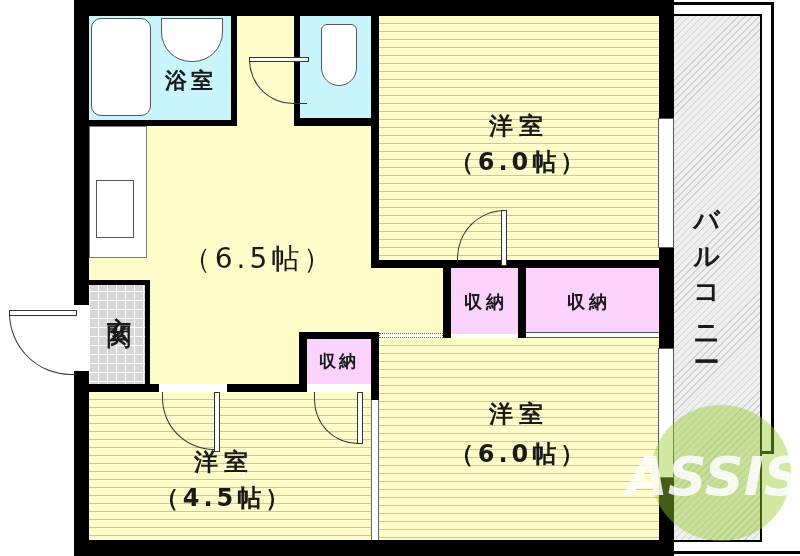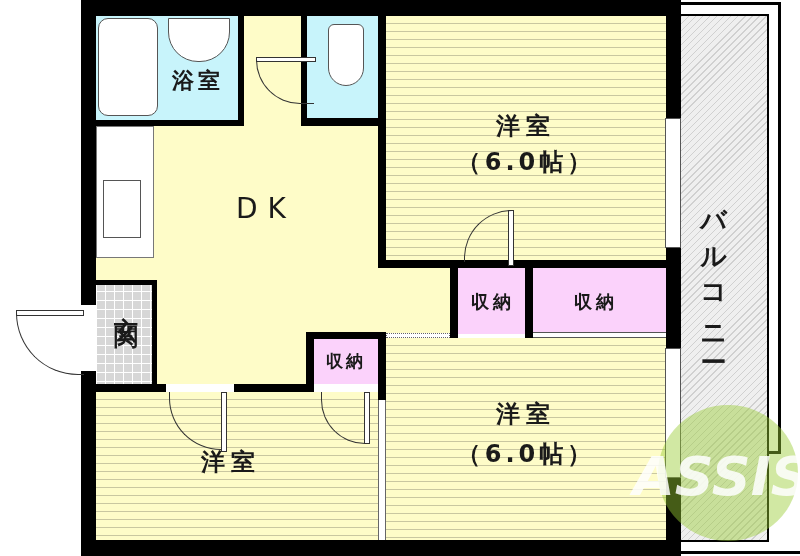--- a/index.html
+++ b/index.html
@@ -16,21 +16,21 @@
   .vlabel{writing-mode:vertical-rl;letter-spacing:8px;}
   .door-leaf{position:absolute;background:#fff;border:1px solid #333;box-sizing:border-box;}
   .arc{position:absolute;border:1px solid #333;box-sizing:border-box;}
   .window{position:absolute;background:#fff;border:1px solid #555;box-sizing:border-box;}
   .fixture{position:absolute;background:#fff;border:1px solid #555;box-sizing:border-box;}
   .watermark{position:absolute;pointer-events:none;}
 </style>
 </head>
 <body>
 
-<div class="abs" style="left:16px;top:0;width:644px;height:556px;">
+<div class="abs" style="left:9px;top:0;width:644px;height:556px;">
 
   <div class="abs wall" style="left:65px;top:0;width:600px;height:16px;"></div>
   <div class="abs wall" style="left:65px;top:0;width:15px;height:556px;"></div>
   <div class="abs wall" style="left:65px;top:540px;width:600px;height:16px;"></div>
   <div class="abs wall" style="left:650px;top:0;width:15px;height:556px;"></div>
 
   <div class="abs yellow" style="left:80px;top:16px;width:360px;height:376px;"></div>
 
   <div class="abs blue" style="left:80px;top:16px;width:142px;height:104px;"></div>
   <div class="fixture" style="left:82px;top:18px;width:60px;height:98px;border-radius:10px;"></div>
@@ -87,27 +87,28 @@
   <div class="abs wall" style="left:290px;top:332px;width:8px;height:60px;"></div>
   <div class="abs wall" style="left:290px;top:332px;width:80px;height:7px;"></div>
   <div class="abs wall" style="left:362px;top:332px;width:8px;height:70px;"></div>
   <div class="abs pink" style="left:298px;top:339px;width:64px;height:46px;"></div>
   <div class="label" style="left:298px;top:350px;width:64px;font-size:17px;letter-spacing:3px;">収納</div>
   <div class="abs" style="left:298px;top:384px;width:64px;height:8px;background:#fff;"></div>
 
   <div class="abs lined" style="left:80px;top:392px;width:282px;height:148px;"></div>
   <div class="abs" style="left:362px;top:400px;width:8px;height:140px;background:#fff;border-left:1px solid #666;border-right:1px solid #666;"></div>
   <div class="label" style="left:150px;top:446px;width:130px;font-size:24px;">洋室</div>
+  <div class="label" style="left:120px;top:482px;width:190px;font-size:24px;letter-spacing:4px;">（4.5帖）</div>
 
   <div class="door-leaf" style="left:205px;top:392px;width:6px;height:60px;"></div>
   <div class="arc" style="left:153px;top:392px;width:52px;height:58px;border-top:none;border-right:none;border-radius:0 0 0 52px;"></div>
   <div class="door-leaf" style="left:348px;top:392px;width:6px;height:52px;"></div>
   <div class="arc" style="left:305px;top:392px;width:44px;height:52px;border-top:none;border-right:none;border-radius:0 0 0 44px;"></div>
 
-  <div class="label" style="left:180px;top:192px;width:140px;font-size:28px;font-weight:normal;letter-spacing:10px;">DK</div>
+  <div class="label" style="left:140px;top:240px;width:220px;font-size:28px;font-weight:normal;letter-spacing:4px;">（6.5帖）</div>
 
   <div class="abs" style="left:665px;top:2px;width:100px;height:452px;border:3px solid #000;border-left:none;background:#fff;"></div>
   <div class="abs hatch" style="left:665px;top:14px;width:88px;height:528px;border:2px solid #000;border-left:none;"></div>
   <div class="abs" style="left:665px;top:454px;width:130px;height:100px;border:3px solid #000;border-left:none;border-top:none;background:transparent;"></div>
   <div class="label vlabel" style="left:676px;top:190px;width:40px;font-size:26px;letter-spacing:10px;">バルコニー</div>
 
   <div class="watermark" style="left:612px;top:395px;width:170px;height:150px;">
     <svg width="170" height="150" viewBox="0 0 170 150">
       <ellipse cx="100" cy="78" rx="70" ry="68" fill="#9acd32" opacity="0.45"></ellipse>
       <text x="5" y="100" font-family="DejaVu Sans, sans-serif" font-size="54" font-weight="bold" font-style="italic" fill="#ffffff" opacity="0.85">ASSIST</text>

